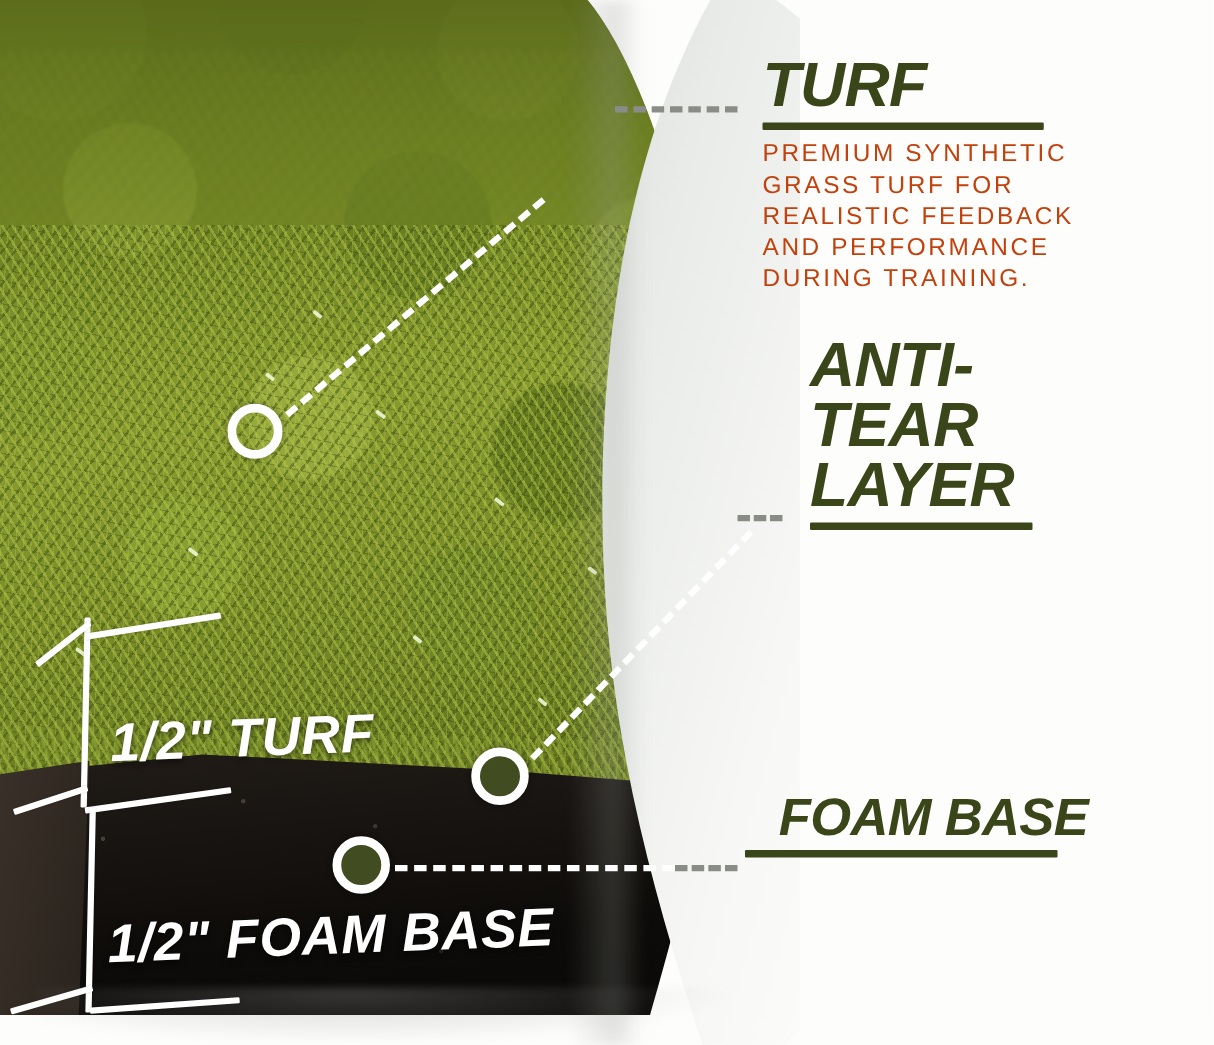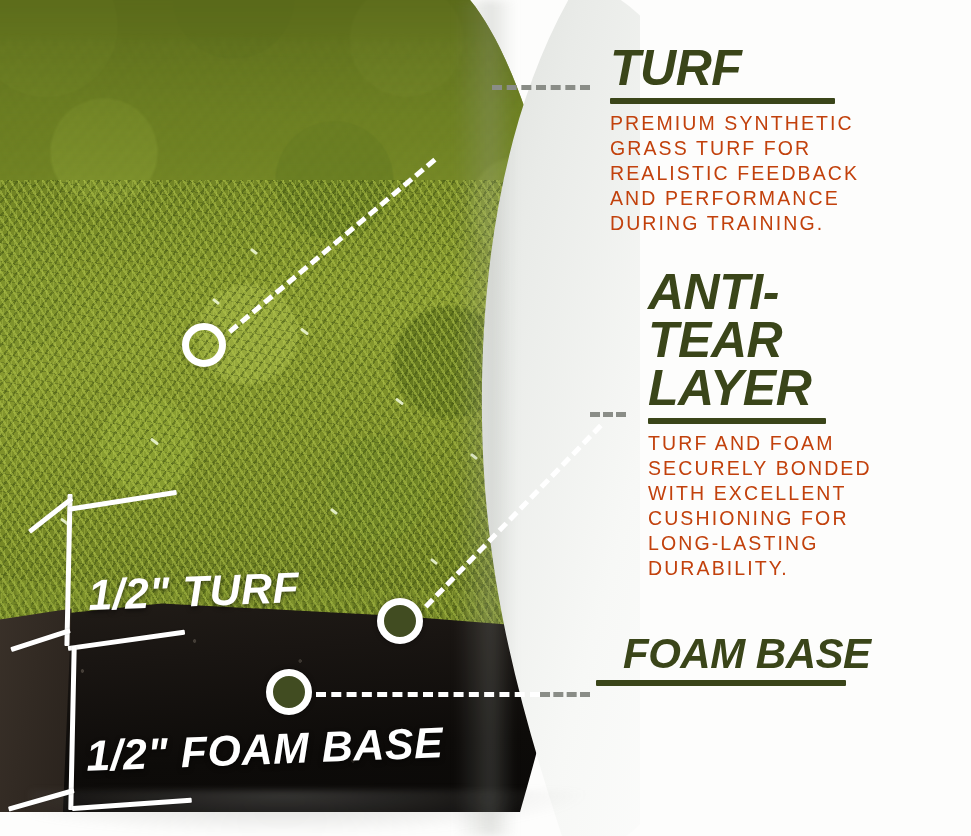--- a/index.html
+++ b/index.html
@@ -221,26 +221,20 @@
 REALISTIC FEEDBACK
 AND PERFORMANCE
 DURING TRAINING.</p>
   </div>
 
   <div class="block" id="blk-anti">
     <h2>ANTI-
 TEAR
 LAYER</h2>
     <div class="rule"></div>
-    <p>TURF AND FOAM
-SECURELY BONDED
-WITH EXCELLENT
-CUSHIONING FOR
-LONG-LASTING
-DURABILITY.</p>
   </div>
 
   <div class="block" id="blk-foam">
     <h2>FOAM BASE</h2>
     <div class="rule"></div>
   </div>
 
 </div>
 
 </body></html>

